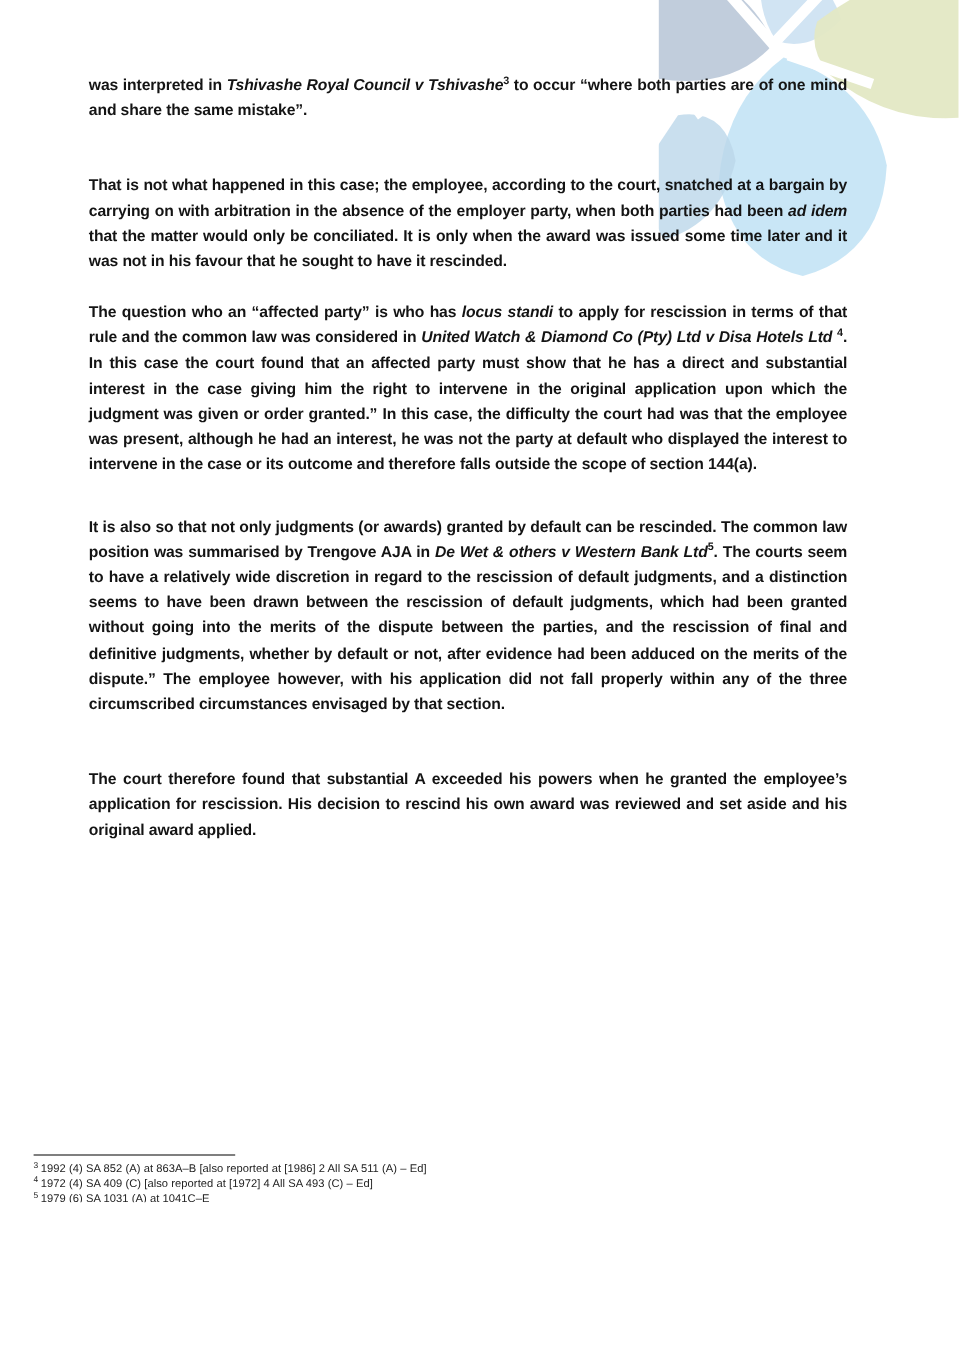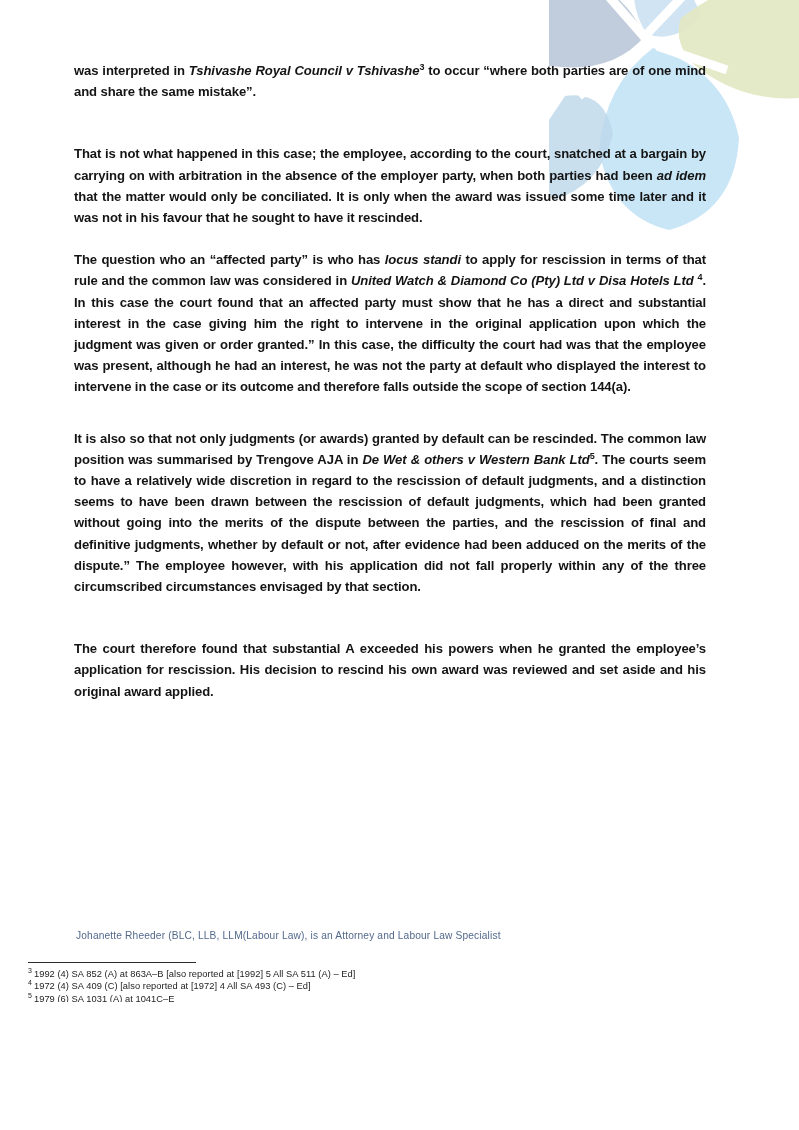--- a/index.html
+++ b/index.html
@@ -208,26 +208,25 @@
     <div class="gap-lg"></div>
     <p class="para">That is not what happened in this case; the employee, according to the court, snatched at a bargain by carrying on with arbitration in the absence of the employer party, when both parties had been <span class="it">ad idem</span> that the matter would only be conciliated. It is only when the award was issued some time later and it was not in his favour that he sought to have it rescinded.</p>
     <div class="gap-sm"></div>
     <p class="para">The question who an “affected party” is who has <span class="it">locus standi</span> to apply for rescission in terms of that rule and the common law was considered in <span class="bi">United Watch &amp; Diamond Co (Pty) Ltd v Disa Hotels Ltd </span><span class="fn">4</span>. In this case the court found that an affected party must show that he has a direct and substantial interest in the case giving him the right to intervene in the original application upon which the judgment was given or order granted.” In this case, the difficulty the court had was that the employee was present, although he had an interest, he was not the party at default who displayed the interest to intervene in the case or its outcome and therefore falls outside the scope of section 144(a).</p>
     <div class="gap-md"></div>
     <p class="para">It is also so that not only judgments (or awards) granted by default can be rescinded. The common law position was summarised by Trengove AJA in <span class="bi">De Wet &amp; others v Western Bank Ltd</span><span class="fn">5</span>. The courts seem to have a relatively wide discretion in regard to the rescission of default judgments, and a distinction seems to have been drawn between the rescission of default judgments, which had been granted without going into the merits of the dispute between the parties, and the rescission of final and definitive judgments, whether by default or not, after evidence had been adduced on the merits of the dispute.” The employee however, with his application did not fall properly within any of the three circumscribed circumstances envisaged by that section.</p>
     <div class="gap-lg"></div>
     <p class="para">The court therefore found that substantial A exceeded his powers when he granted the employee’s application for rescission. His decision to rescind his own award was reviewed and set aside and his original award applied.</p>
   </div>
 
-  <div class="author-line">Johanette Rheeder (BLC, LLB, LLM(Labour Law), is an Attorney and Labour Law Specialist</div>
 
   <div class="fn-rule"></div>
 
   <div class="footnotes">
-      <div><span class="mark">3</span><span>1992 (4) SA 852 (A) at 863A–B [also reported at [1992] 5 All SA 511 (A) – Ed]</span></div>
+      <div><span class="mark">3</span><span>1992 (4) SA 852 (A) at 863A–B [also reported at [1986] 2 All SA 511 (A) – Ed]</span></div>
       <div><span class="mark">4</span><span>1972 (4) SA 409 (C) [also reported at [1972] 4 All SA 493 (C) – Ed]</span></div>
       <div><span class="mark">5</span><span>1979 (6) SA 1031 (A) at 1041C–E</span></div>
     </div>
 
   <div class="logo-wrap">
     <div class="logo-text">
       <div class="logo-word">
         <span class="a">labour</span><span class="b">smart</span>
       </div>
       <div class="logo-sub">T R A I N I N G</div>

